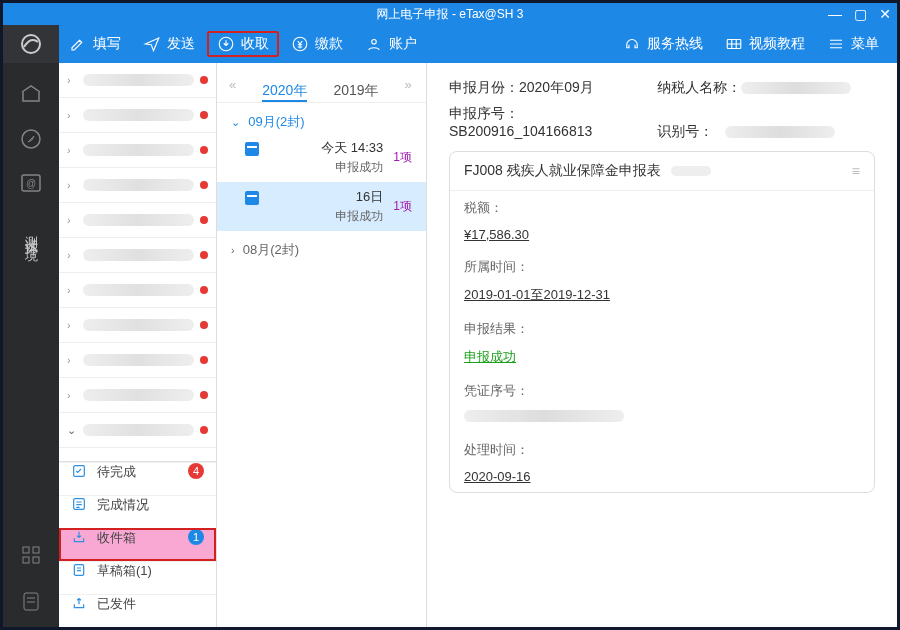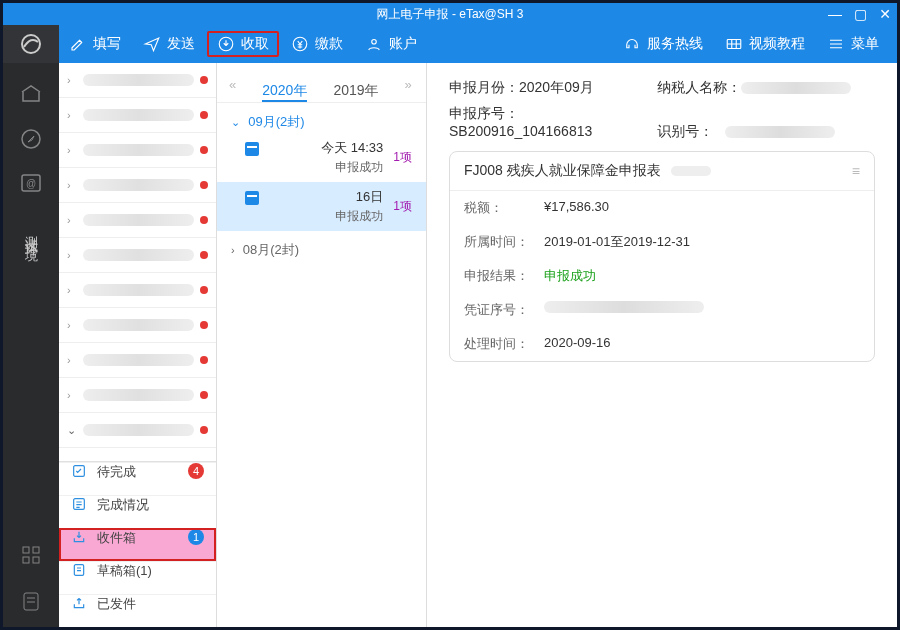--- a/index.html
+++ b/index.html
@@ -228,23 +228,24 @@
     padding: 10px 14px;
     border-bottom: 1px solid #eee;
     font-size: 14px;
     display: flex; align-items: center; gap: 10px;
   }
   .card .card-head .menu { margin-left:auto; color:#bbb; cursor:pointer; }
   .card .kv {
     padding: 8px 14px;
     display: flex; gap: 10px;
     font-size: 13px;
+    flex-direction: column;
   }
   .card .kv .k { color:#666; width: 70px; }
-  .card .kv .v { color:#333; }
+  .card .kv .v { color:#333;text-decoration:underline; }
   .card .kv .v.success { color:#1aa01a; }
   .card .kv .v .blur {
     display:inline-block; width:160px; height:12px; border-radius:6px;
     background:linear-gradient(90deg,#eee,#ddd,#eee);
   }
 </style>
 </head>
 <body>
 
 <div class="window">

